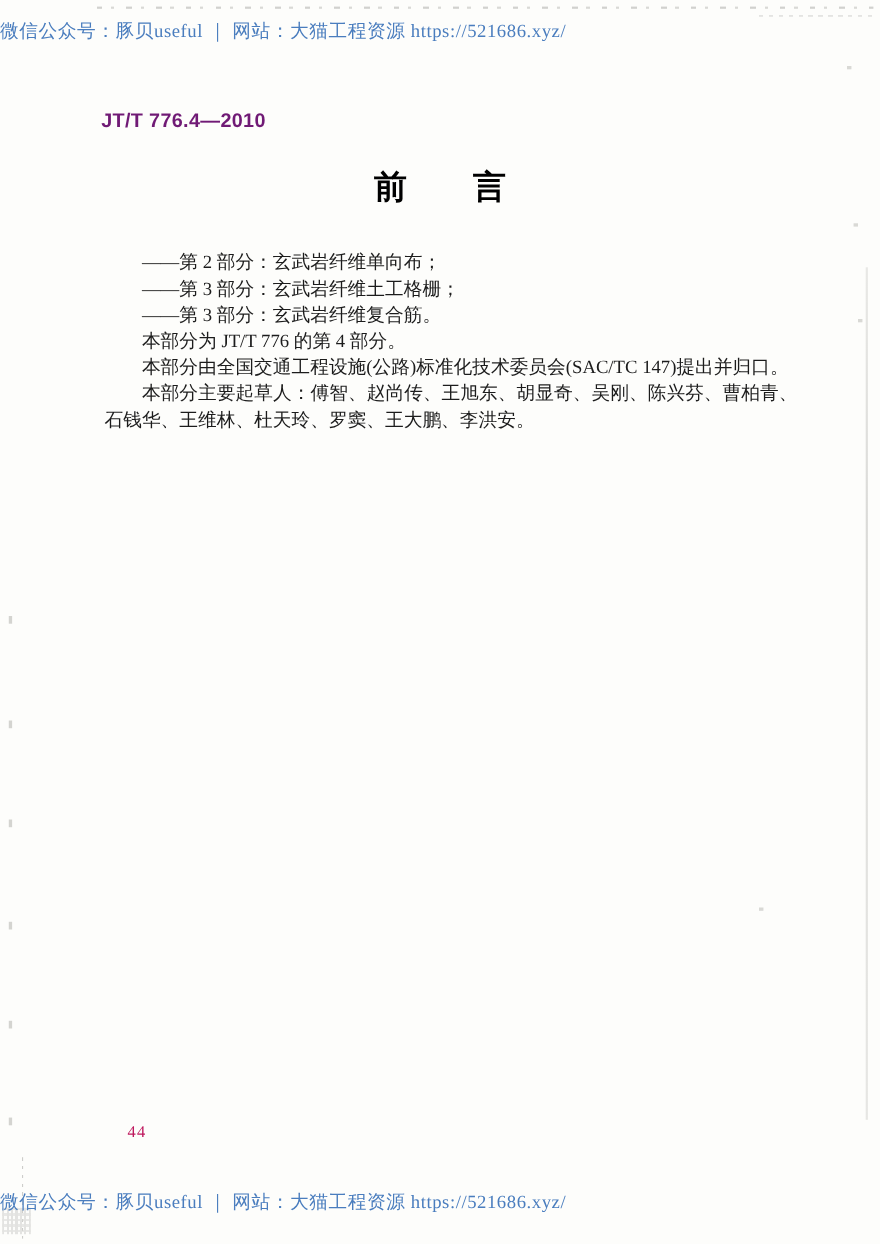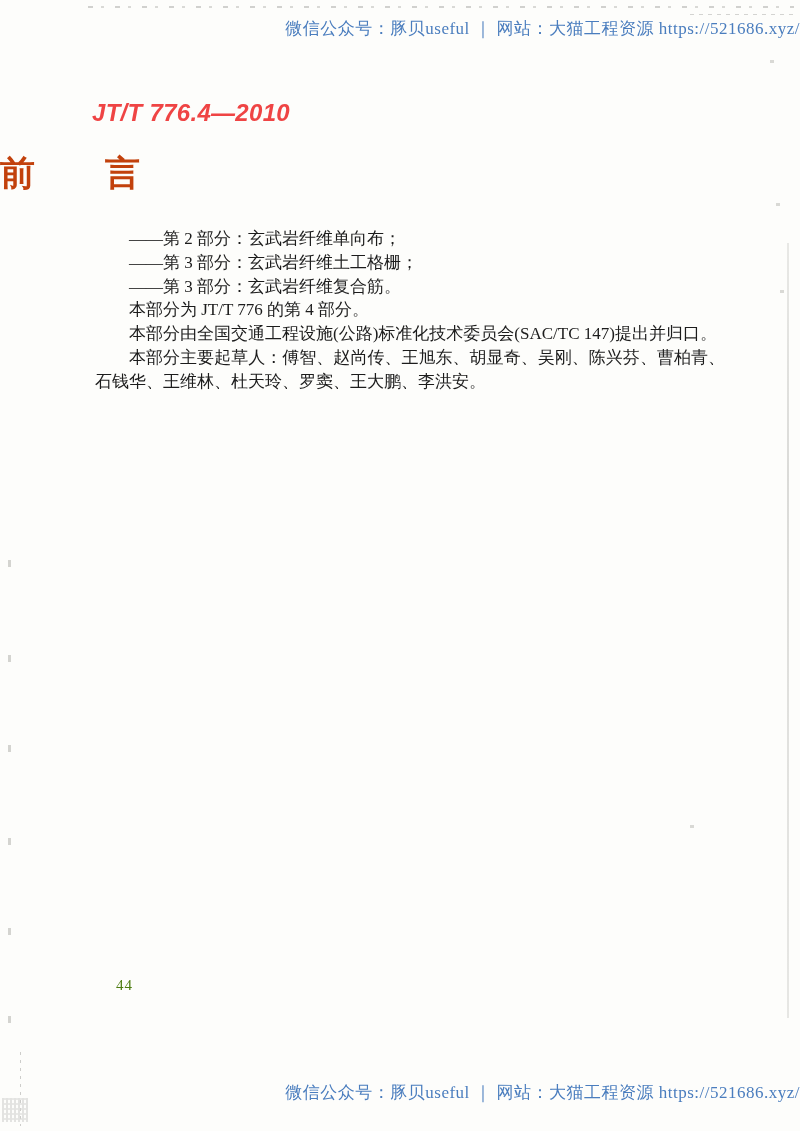--- a/index.html
+++ b/index.html
@@ -8,56 +8,55 @@
     width:800px;height:1131px;
     margin:0 auto;
     background:#fdfdfb;
     overflow:hidden;
     font-family:"Liberation Serif","DejaVu Serif",serif;
     color:#1c1c1c;
   }
   
   .watermark{
     position:absolute;left:0;width:100%;
-    text-align:right;
+    text-align:left;
     font-size:17px;
     letter-spacing:0.5px;
     font-family:"Liberation Serif","DejaVu Serif",serif;
   }
   .watermark-top{top:17px;}
   .watermark-bottom{top:1081px;}
   
   .doc-number{
     position:absolute;left:92px;top:99px;
     font-family:"Liberation Sans","DejaVu Sans",sans-serif;
-    font-weight:700;font-size:24px;color:#ef4444;
+    font-weight:700;font-size:18px;color:#701a75;
     letter-spacing:0.3px;
-    font-style:italic;
   }
   
   .foreword-title{
     position:absolute;left:0;top:150px;width:100%;
-    text-align:left;
+    text-align:center;
     font-family:"Liberation Sans","DejaVu Sans",sans-serif;
-    font-weight:700;font-size:35px;color:#c2410c;
+    font-weight:700;font-size:30px;color:#000000;
   }
   
   .content{
     position:absolute;left:95px;top:227px;width:630px;
     font-size:17px;line-height:23.8px;
     text-align:justify;
   }
   .content p{
     margin:0;padding:0;
     text-indent:2em;
   }
   
   .page-number{
-    position:absolute;left:116px;top:977px;
-    font-size:15px;color:#4d7c0f;letter-spacing:1px;
+    position:absolute;left:116px;top:1022px;
+    font-size:15px;color:#be185d;letter-spacing:1px;
   }
   
   .artifact{position:absolute;pointer-events:none;}
   .artifact-topline{
     left:88px;top:6px;width:706px;height:2px;
     background:repeating-linear-gradient(90deg,#b9b9b6 0 5px,transparent 5px 13px,#c6c6c2 13px 16px,transparent 16px 27px);
     opacity:.65;
   }
   .artifact-topline2{
     left:690px;top:14px;width:106px;height:1px;

